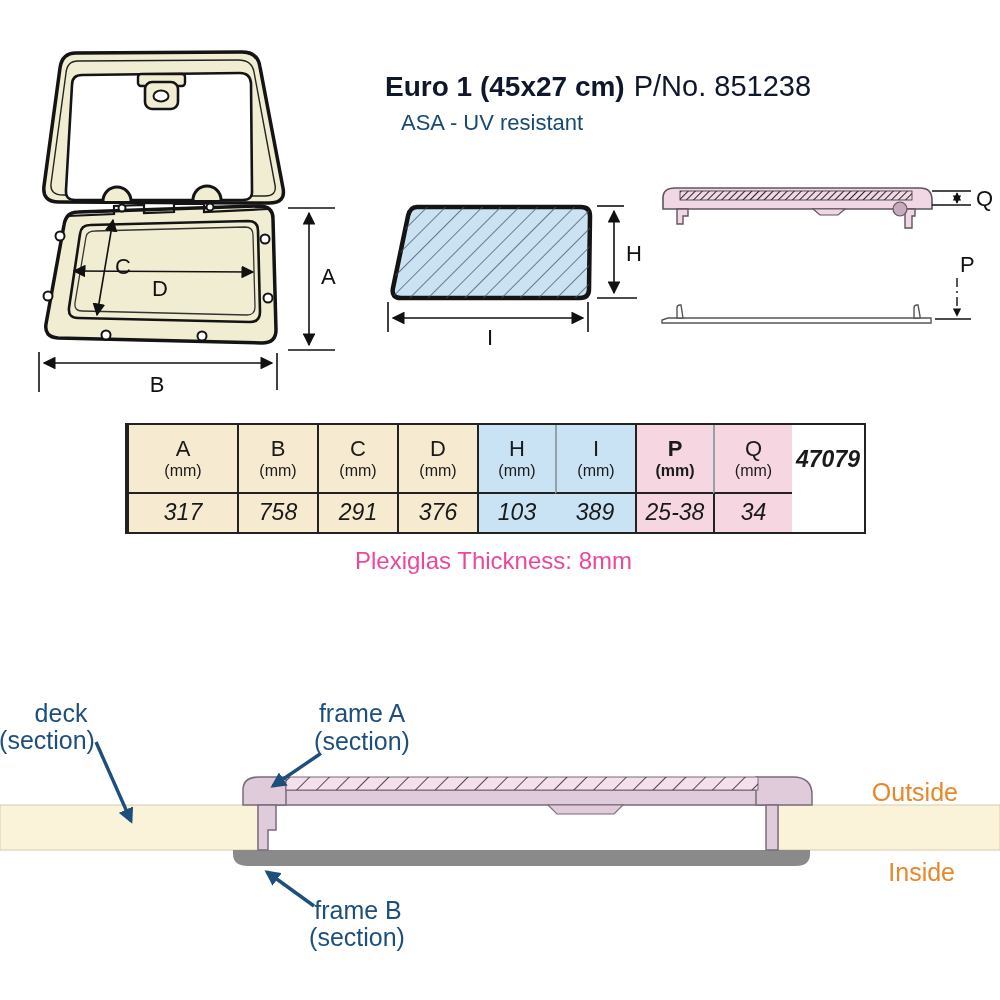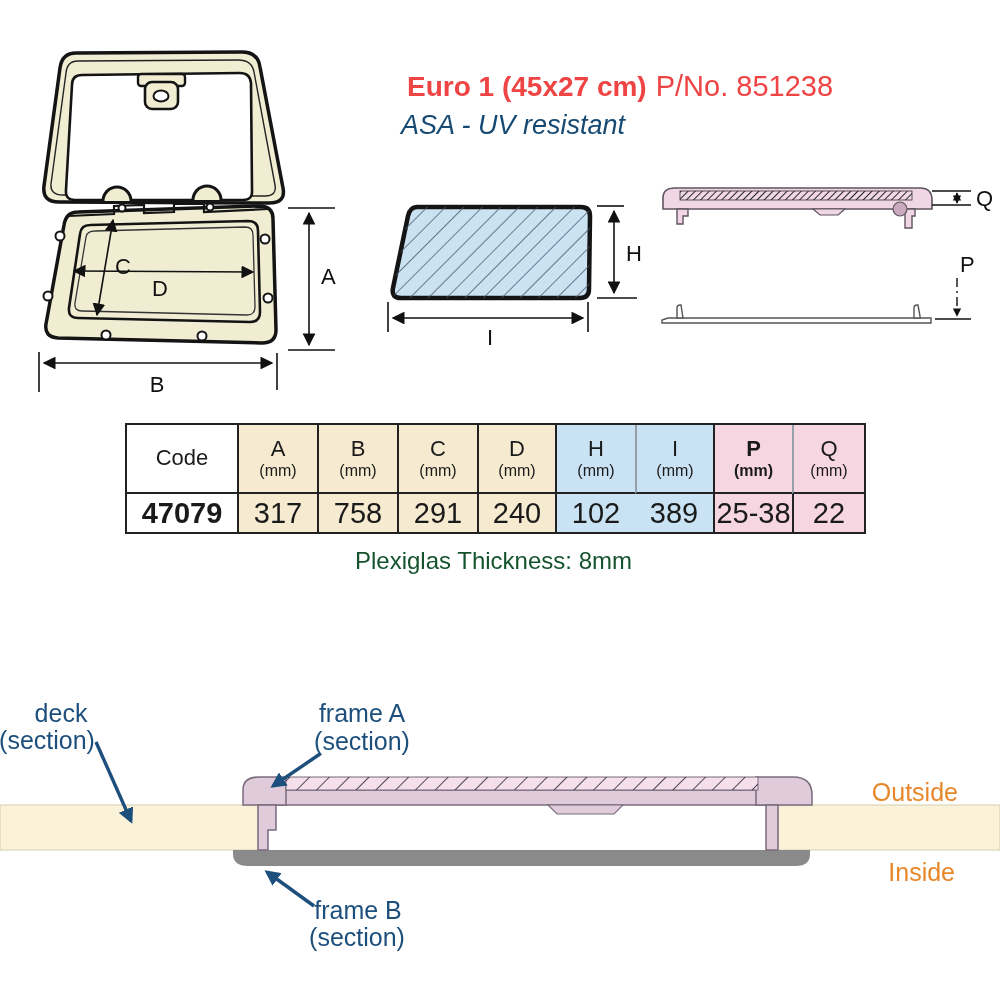--- a/index.html
+++ b/index.html
@@ -2,45 +2,45 @@
 <html><head>
 <meta charset="utf-8">
 <style>
   html,body{margin:0;padding:0;background:#fff;}
   #page{
     position:relative;width:1000px;height:1000px;background:#ffffff;
     font-family:"Liberation Sans", sans-serif;overflow:hidden;
   }
   .abs{position:absolute;}
   
-  .title-line{left:407px;top:70px;font-size:28px;color:#ef4444;white-space:nowrap;}
+  .title-line{left:385px;top:70px;font-size:28px;color:#0f172a;white-space:nowrap;}
   .title-line .t-bold{font-weight:bold;}
   .title-line .t-reg{font-weight:normal;margin-left:9px;font-size:29px;}
-  .subtitle{left:401px;top:110px;font-size:27px;color:#174A73;white-space:nowrap;font-style:italic;}
+  .subtitle{left:401px;top:110px;font-size:22px;color:#174A73;white-space:nowrap;}
   
   .spec-table{
     left:125px;top:423px;display:grid;
     grid-template-columns:110px 80px 80px 80px 78px 80px 78px 79px 72px;
     grid-template-rows:69px 38px;
     border:2px solid #222;background:#fff;color:#1a1a1a;
   }
   .cell{display:flex;flex-direction:column;align-items:center;justify-content:center;
         border-left:2px solid #222;line-height:1.12;}
   .cell.first{border-left:none;}
   .cell.hdr{border-bottom:2px solid #222;font-size:22px;}
   .cell.hdr .unit{font-size:16px;}
-  .cell.data{font-size:29px;}
+  .cell.data{font-size:23px;font-style:italic;}
   .bg-cream{background:#F6EBD1;}
   .bg-blue{background:#C9E3F4;}
   .bg-pink{background:#F6D6E0;}
   .thin-gray{border-left:2px solid #96A0A8;}
   .no-left{border-left:none;}
   .bold{font-weight:bold;}
   
-  .note{left:125px;top:547px;width:737px;text-align:center;font-size:24px;color:#14532d;}
+  .note{left:125px;top:547px;width:737px;text-align:center;font-size:24px;color:#ec4899;}
   svg{display:block;}
   text{font-family:"Liberation Sans", sans-serif;}
 </style>
 </head>
 <body>
 
 <div id="page">
 
   <svg class="abs" style="left:18px;top:40px;" width="330" height="365" viewBox="0 0 330 365">
     <defs>
@@ -146,23 +146,20 @@
     <text x="310" y="100" font-size="22" fill="#111">P</text>
     <line x1="307" y1="106" x2="307" y2="144" stroke="#111" stroke-width="1.4" stroke-dasharray="9 4 2 4" marker-end="url(#mB3)"></line>
     <line x1="285" y1="147" x2="321" y2="147" stroke="#111" stroke-width="1.6"></line>
 
     <path d="M 12,151 L 12,148 L 18,146 L 281,146 L 281,151 Z" fill="#ffffff" stroke="#555" stroke-width="1.4"></path>
     <path d="M 27,146 L 27,136 Q 27,133 30,133 L 31,133 L 33,146 Z" fill="#ffffff" stroke="#555" stroke-width="1.4"></path>
     <path d="M 264,146 L 264,136 Q 264,133 267,133 L 268,133 L 270,144 L 270,146 Z" fill="#ffffff" stroke="#555" stroke-width="1.4"></path>
   </svg>
 
   <div class="abs spec-table">
-    <div class="cell hdr first" style="background:#fff;">
-      <div>Code</div>
-    </div>
     <div class="cell hdr bg-cream">
       <div>A</div>
         <div class="unit">(mm)</div>
     </div>
     <div class="cell hdr bg-cream">
       <div>B</div>
         <div class="unit">(mm)</div>
     </div>
     <div class="cell hdr bg-cream">
       <div>C</div>
@@ -186,25 +183,25 @@
     </div>
     <div class="cell hdr bg-pink thin-gray">
       <div>Q</div>
         <div class="unit">(mm)</div>
     </div>
 
     <div class="cell data first bold" style="background:#fff;">47079</div>
     <div class="cell data bg-cream">317</div>
     <div class="cell data bg-cream">758</div>
     <div class="cell data bg-cream">291</div>
-    <div class="cell data bg-cream">240</div>
-    <div class="cell data bg-blue">102</div>
+    <div class="cell data bg-cream">376</div>
+    <div class="cell data bg-blue">103</div>
     <div class="cell data bg-blue no-left">389</div>
     <div class="cell data bg-pink">25-38</div>
-    <div class="cell data bg-pink">22</div>
+    <div class="cell data bg-pink">34</div>
   </div>
 
   <div class="abs note">Plexiglas Thickness: 8mm</div>
 
   <svg class="abs" style="left:0;top:690px;" width="1000" height="290" viewBox="0 0 1000 290">
     <defs>
       <marker id="mNavy" viewBox="0 0 10 10" refX="8" refY="5" markerWidth="4.6" markerHeight="4.6" orient="auto">
           <path d="M0,0L10,5L0,10Z" fill="#1D4F7C"></path>
         </marker>
       <pattern id="hatchDeck" width="14" height="14" patternUnits="userSpaceOnUse" patternTransform="rotate(45)">

